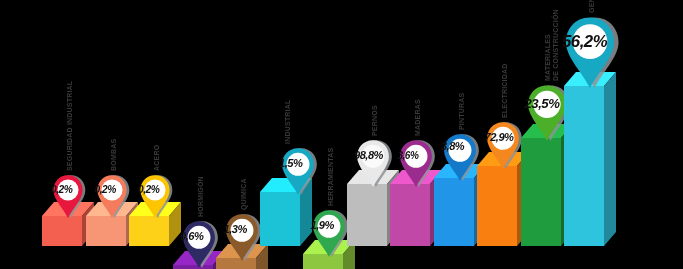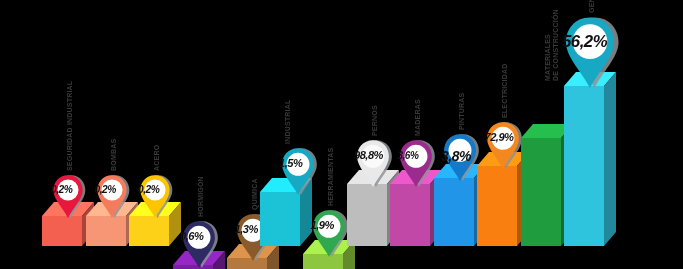--- a/index.html
+++ b/index.html
@@ -107,21 +107,21 @@
           <path d="M58 1 C86 1 101 23 101 45 C101 72 70 101 58 127 C46 101 15 72 15 45 C15 23 30 1 58 1 Z" fill="#8e9396" opacity="0.85"></path>
           <path d="M50 1 C78 1 93 23 93 45 C93 72 62 101 50 127 C38 101 7 72 7 45 C7 23 22 1 50 1 Z" fill="#2e2a63"></path>
           <circle cx="50" cy="44" r="31" fill="#ffffff"></circle>
         </svg>
         <div class="pct" style="font-size: 11.1px; line-height: 15.6288px; top: 8.288px;">0,6%</div>
       </div>
       <div class="lbl" style="left: 32px; top: 149.64px;">
         <div>HORMIGÓN</div>
       </div>
     </div>
-    <div class="col" style="left: 223px; bottom: 0px; width: 60px; height: 209px; margin-top: 8px;">
+    <div class="col" style="left: 212px; bottom: 0px; width: 60px; height: 209px; margin-top: 8px;">
       <svg width="54" height="64" style="position: absolute; left: 4px; top: 184px;">
         <rect x="0" y="14" width="40" height="48" fill="#b5793f"></rect>
         <polygon points="0,14 12,0 52,0 40,14" fill="#dd944d"></polygon>
         <polygon points="40,14 52,0 52,48 40,62" fill="#7f552c"></polygon>
       </svg>
       <div class="pin" style="width: 37px; height: 47.36px; top: 153.64px; left: 30px;">
         <svg width="37" height="47.36" viewBox="0 0 100 128">
           <path d="M58 1 C86 1 101 23 101 45 C101 72 70 101 58 127 C46 101 15 72 15 45 C15 23 30 1 58 1 Z" fill="#8e9396" opacity="0.85"></path>
           <path d="M50 1 C78 1 93 23 93 45 C93 72 62 101 50 127 C38 101 7 72 7 45 C7 23 22 1 50 1 Z" fill="#8a5a2b"></path>
           <circle cx="50" cy="44" r="31" fill="#ffffff"></circle>
@@ -209,21 +209,21 @@
         <rect x="0" y="14" width="40" height="68" fill="#2196e8"></rect>
         <polygon points="0,14 12,0 52,0 40,14" fill="#28b7ff"></polygon>
         <polygon points="40,14 52,0 52,68 40,82" fill="#1769a2"></polygon>
       </svg>
       <div class="pin" style="width: 37px; height: 47.36px; top: 133.64px; left: 30px;">
         <svg width="37" height="47.36" viewBox="0 0 100 128">
           <path d="M58 1 C86 1 101 23 101 45 C101 72 70 101 58 127 C46 101 15 72 15 45 C15 23 30 1 58 1 Z" fill="#8e9396" opacity="0.85"></path>
           <path d="M50 1 C78 1 93 23 93 45 C93 72 62 101 50 127 C38 101 7 72 7 45 C7 23 22 1 50 1 Z" fill="#1379c8"></path>
           <circle cx="50" cy="44" r="31" fill="#ffffff"></circle>
         </svg>
-        <div class="pct" style="font-size: 14px; line-height: 15.6288px; top: 15px;">3,8%</div>
+        <div class="pct" style="font-size: 11px; line-height: 15.6288px; top: 5px;">3,8%</div>
       </div>
       <div class="lbl" style="left: 32px; top: 129.64px;">
         <div>PINTURAS</div>
       </div>
     </div>
     <div class="col" style="left: 473px; bottom: 0px; width: 60px; height: 269px;">
       <svg width="54" height="96" style="position: absolute; left: 4px; top: 152px;">
         <rect x="0" y="14" width="40" height="80" fill="#f98010"></rect>
         <polygon points="0,14 12,0 52,0 40,14" fill="#ff9c14"></polygon>
         <polygon points="40,14 52,0 52,80 40,94" fill="#ae5a0b"></polygon>
@@ -239,20 +239,28 @@
       <div class="lbl" style="left: 32px; top: 117.64px;">
         <div>ELECTRICIDAD</div>
       </div>
     </div>
     <div class="col" style="left: 516.5px; bottom: 0px; width: 60px; height: 269px;">
       <svg width="54" height="124" style="position: absolute; left: 4px; top: 124px;">
         <rect x="0" y="14" width="40" height="108" fill="#1f9c3e"></rect>
         <polygon points="0,14 12,0 52,0 40,14" fill="#26be4c"></polygon>
         <polygon points="40,14 52,0 52,108 40,122" fill="#166d2b"></polygon>
       </svg>
+      <div class="pin" style="width: 44px; height: 56.32px; top: 84.68px; left: 30px;">
+        <svg width="44" height="56.32" viewBox="0 0 100 128">
+          <path d="M58 1 C86 1 101 23 101 45 C101 72 70 101 58 127 C46 101 15 72 15 45 C15 23 30 1 58 1 Z" fill="#8e9396" opacity="0.85"></path>
+          <path d="M50 1 C78 1 93 23 93 45 C93 72 62 101 50 127 C38 101 7 72 7 45 C7 23 22 1 50 1 Z" fill="#4caf2a"></path>
+          <circle cx="50" cy="44" r="31" fill="#ffffff"></circle>
+        </svg>
+        <div class="pct" style="font-size: 13.2px; line-height: 18.5856px; top: 9.856px;">23,5%</div>
+      </div>
       <div class="lbl two" style="left: 34px; top: 80.68px;">
         <div>MATERIALES</div>
         <div>DE CONSTRUCCIÓN</div>
       </div>
     </div>
     <div class="col" style="left: 560px; bottom: 0px; width: 60px; height: 269px;">
       <svg width="54" height="176" style="position: absolute; left: 4px; top: 72px;">
         <rect x="0" y="14" width="40" height="160" fill="#2fc4dd"></rect>
         <polygon points="0,14 12,0 52,0 40,14" fill="#39efff"></polygon>
         <polygon points="40,14 52,0 52,160 40,174" fill="#21899b"></polygon>

